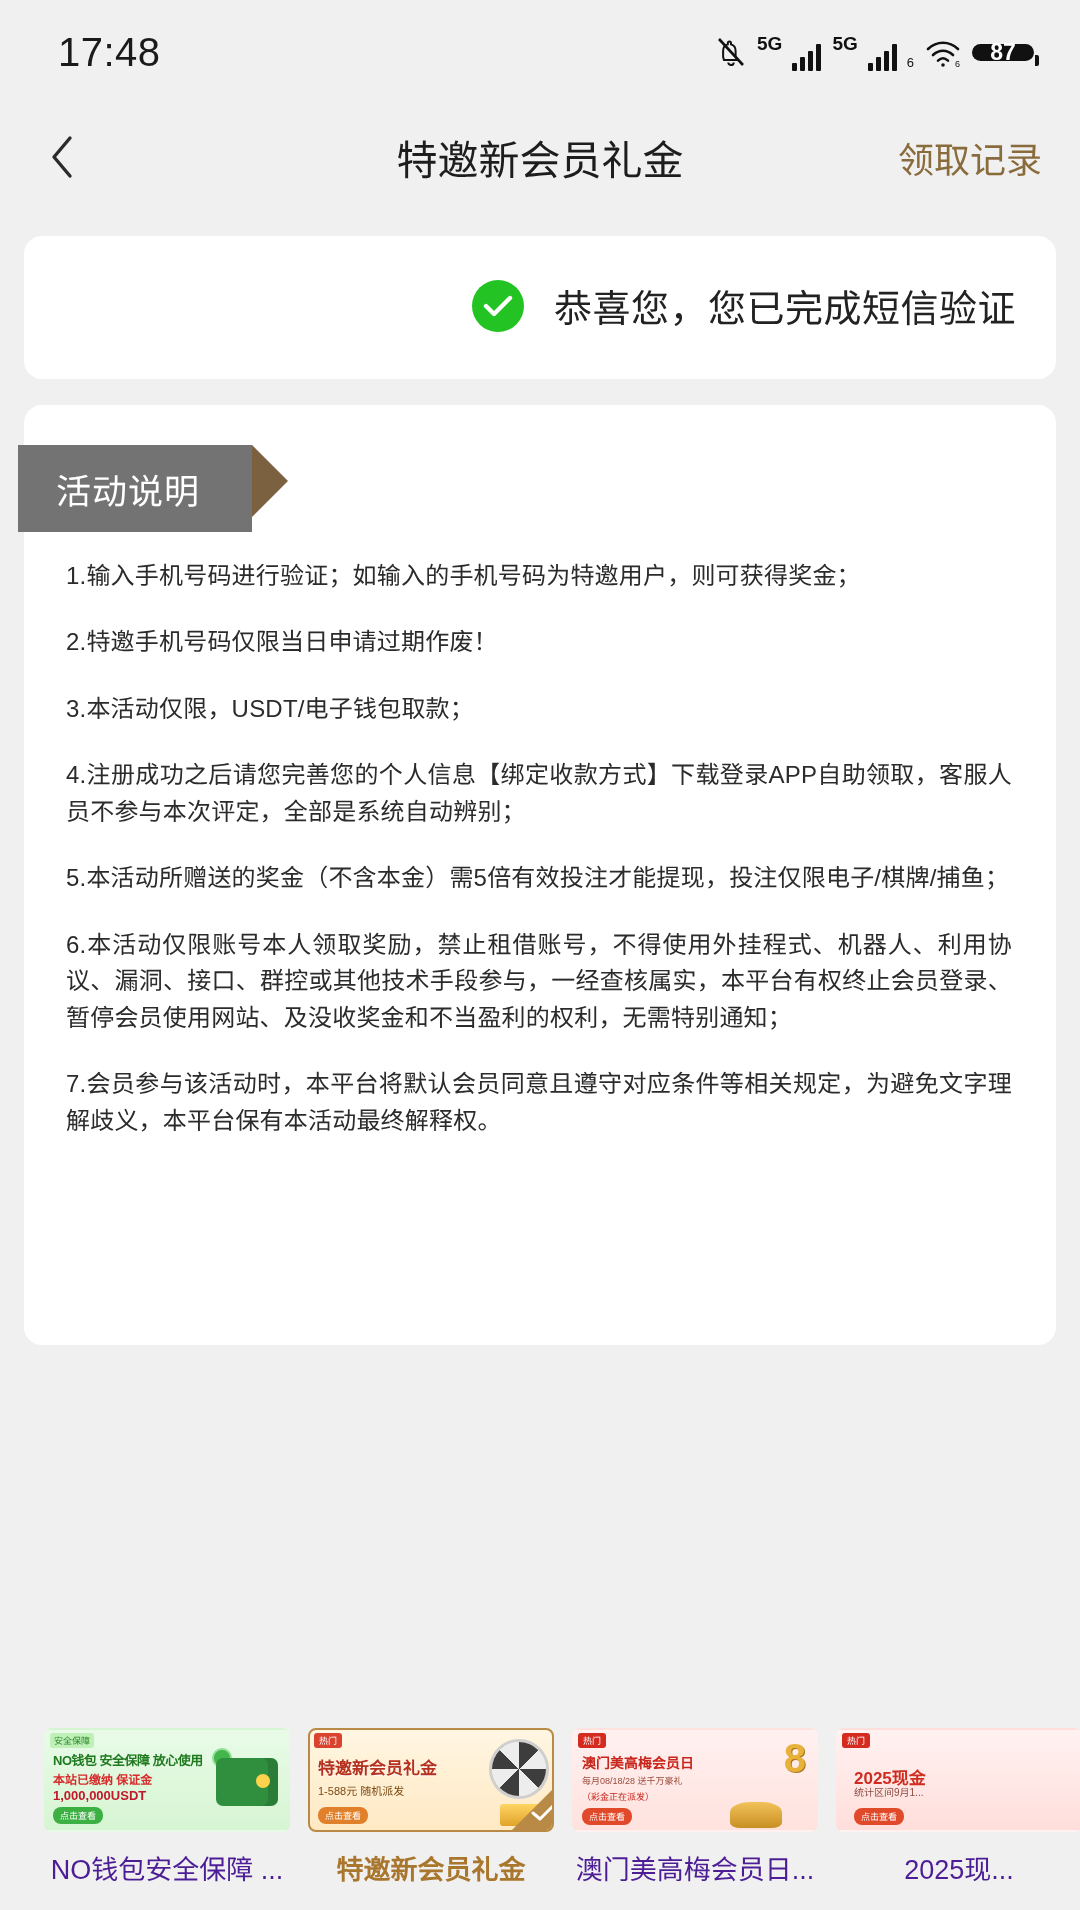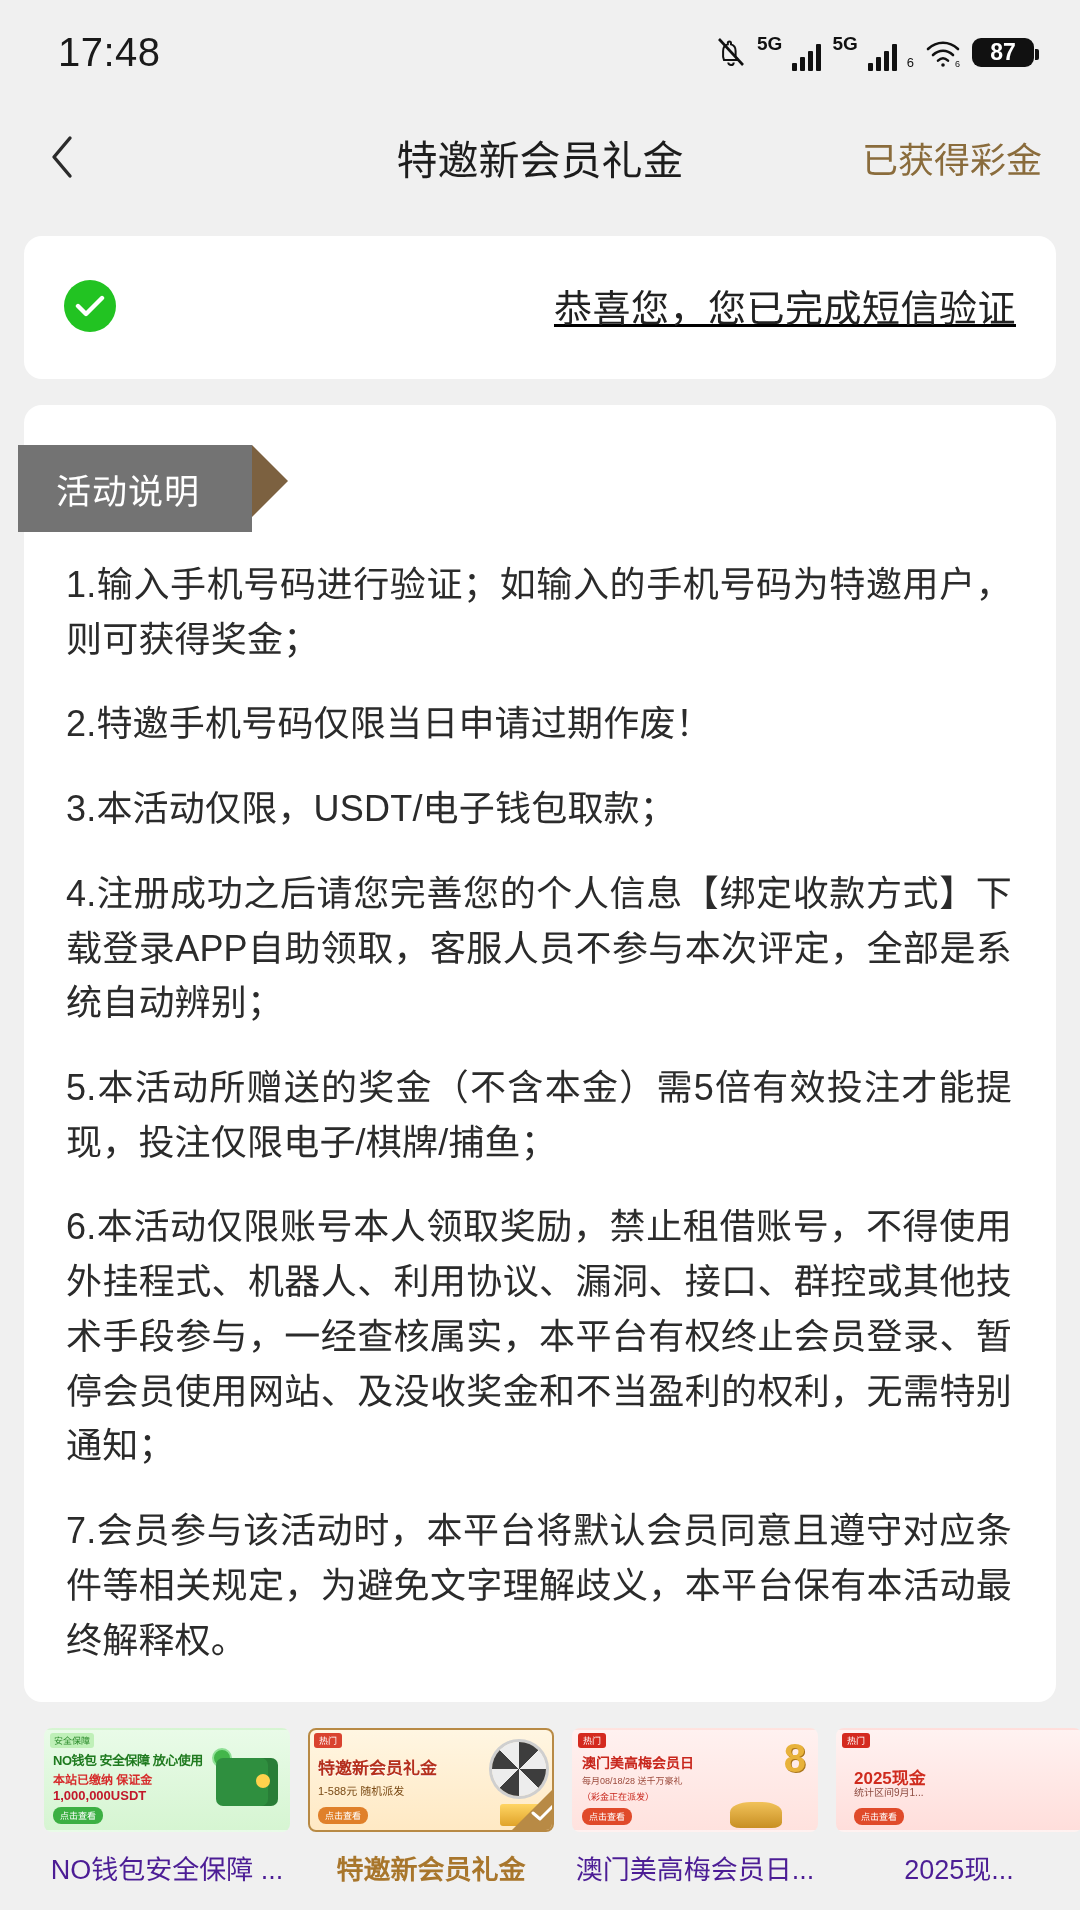--- a/index.html
+++ b/index.html
@@ -39,21 +39,21 @@
   .sig-label { font-size: 19px; color: #111; line-height: 1; margin-bottom: 18px; font-weight: 600;}
   .bars { display: flex; align-items: flex-end; gap: 3px; height: 28px; }
   .bars i { width: 5px; background: #111; display: block; border-radius: 1px; }
   .bars i:nth-child(1) { height: 8px; }
   .bars i:nth-child(2) { height: 14px; }
   .bars i:nth-child(3) { height: 20px; }
   .bars i:nth-child(4) { height: 27px; }
   .sig-sub { font-size: 13px; color:#111; margin-bottom: 1px; }
   .wifi { width: 36px; height: 28px; position: relative; }
   .battery {
-    width: 62px; height: 29px; border-radius: 9px; background: #111;
+    width: 62px; height: 17px; border-radius: 9px; background: #111;
     display: flex; align-items: center; justify-content: center; position: relative;
   }
   .battery span { color: #fff; font-size: 23px; font-weight: 600; letter-spacing: 0; }
   .battery::after {
     content: ""; position: absolute; right: -5px; top: 11px; width: 4px; height: 11px;
     background: #111; border-radius: 0 2px 2px 0;
   }
 
   
   .navbar {
@@ -95,21 +95,21 @@
   }
 
   
   .card {
     background: #ffffff;
     border-radius: 18px;
     margin-top: 26px;
   }
   .result-card { padding: 42px 40px 46px; }
   .result-head {
-    display: flex; align-items: center; justify-content: space-between; gap: 30px; text-decoration: underline;
+    display: flex; align-items: center; justify-content: flex-end; gap: 30px;
   }
   .check {
     width: 52px; height: 52px; border-radius: 50%;
     background: #22c322;
     display: flex; align-items: center; justify-content: center;
     flex: none;
   }
   .check svg { display: block; }
   .result-title {
     font-size: 38px; color: #222; font-weight: 500; letter-spacing: 0.5px;
@@ -150,21 +150,21 @@
     width: 0; height: 0;
     border-top: 36px solid transparent;
     border-bottom: 36px solid transparent;
     border-left: 36px solid #7c6140;
   }
   .rules {
     padding: 12px 44px 0 42px;
   }
   .rules p {
     margin: 0 0 30px 0;
-    font-size: 36px;
+    font-size: 24px;
     line-height: 1.52;
     color: #2b2b2b;
     text-align: justify;
     letter-spacing: 0.2px;
   }
   .rules p:last-child { margin-bottom: 0; }
 
   
   .promo-strip {
     position: absolute;
@@ -300,21 +300,21 @@
 
 <div class="navbar">
   <div class="nav-back">
     <span>
       <svg width="30" height="50" viewBox="0 0 30 50">
         <polyline points="22,6 6,25 22,44" fill="none" stroke="#2b2b2b" stroke-width="3.4" stroke-linecap="round" stroke-linejoin="round"></polyline>
       </svg>
     </span>
   </div>
   <div class="nav-title">特邀新会员礼金</div>
-  <div class="nav-record">已获得彩金</div>
+  <div class="nav-record">领取记录</div>
 </div>
 
 <div class="content">
 
   <div class="card result-card">
     <div class="result-head">
       <span class="check">
         <svg width="30" height="24" viewBox="0 0 30 24">
           <polyline points="3,12 11,20 27,4" fill="none" stroke="#ffffff" stroke-width="4.4" stroke-linecap="round" stroke-linejoin="round"></polyline>
         </svg>

